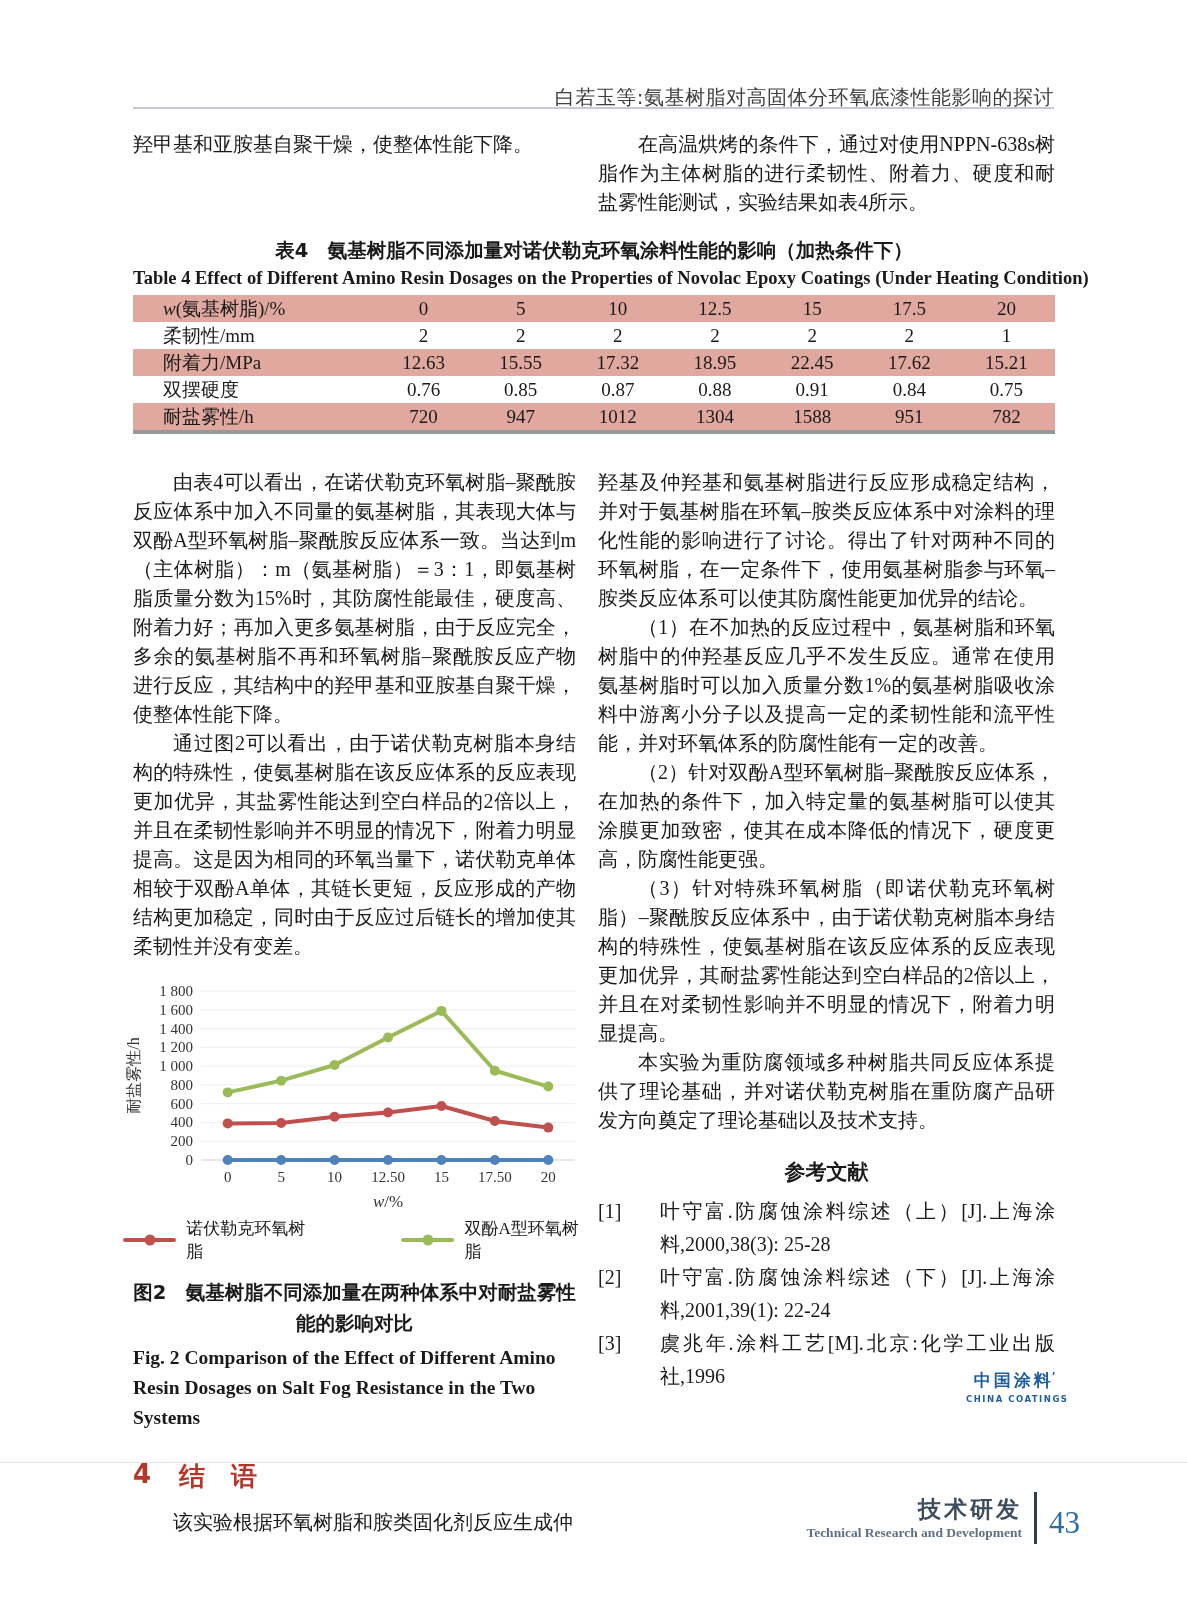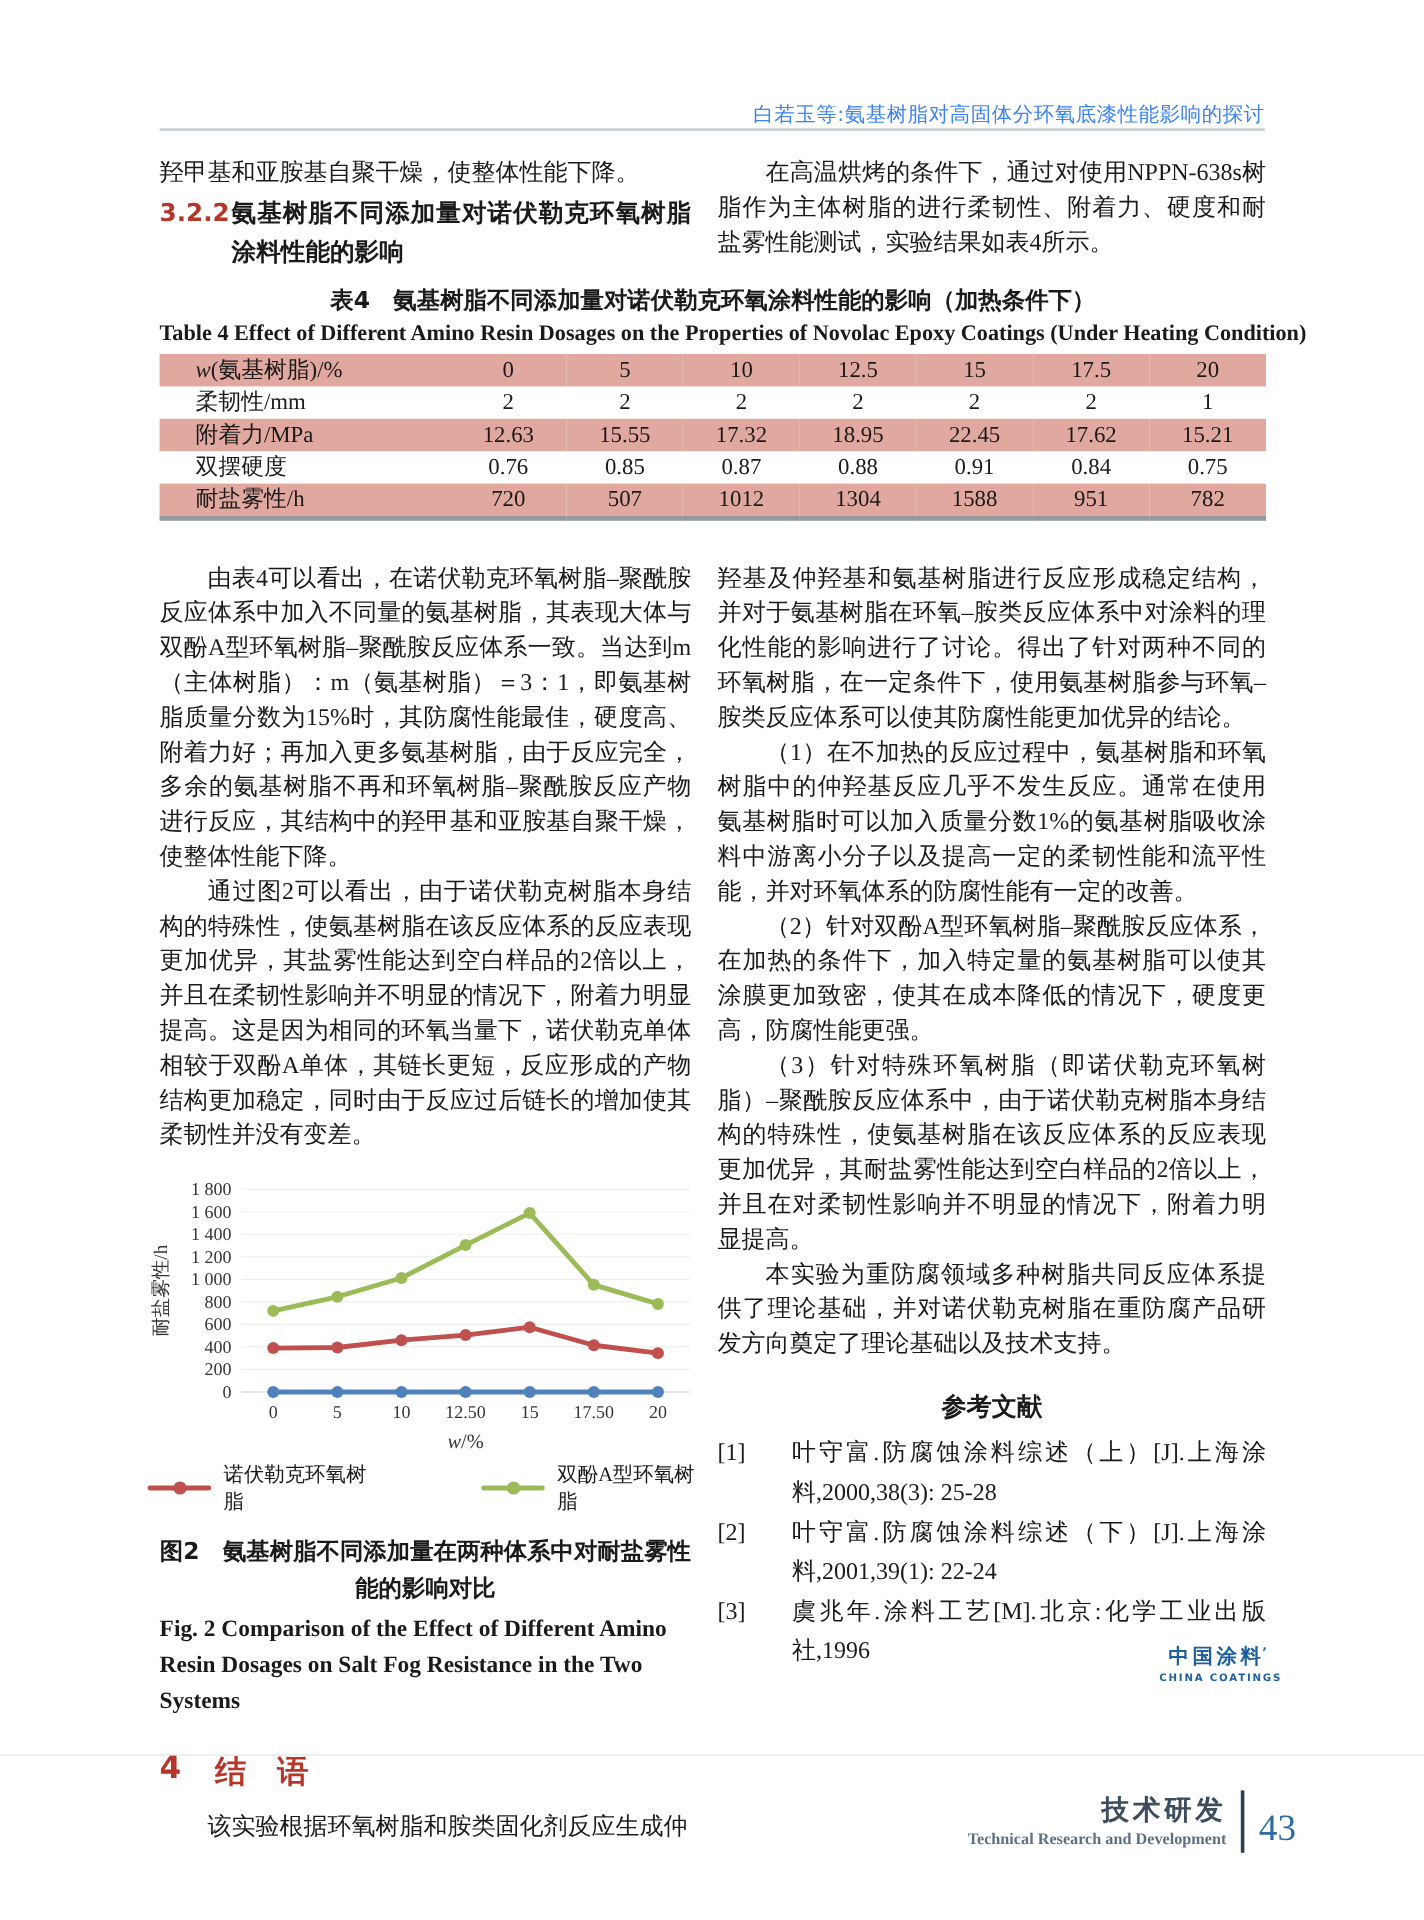--- a/index.html
+++ b/index.html
@@ -1,21 +1,21 @@
 <!DOCTYPE html>
 <html><head>
 <meta charset="utf-8">
 <style>
   html,body{margin:0;padding:0;background:#ffffff;}
   .page{position:relative;width:1187px;height:1600px;background:#fff;overflow:hidden;
         font-family:"Liberation Serif","DejaVu Serif",serif;color:#1a1a1a;}
 
   
   .hdr-text{position:absolute;top:84px;right:133px;font-family:"DejaVu Sans","Liberation Sans",sans-serif;
-            font-size:17px;color:#3b82f6;letter-spacing:.5px;}
+            font-size:20px;color:#404040;letter-spacing:.5px;}
   .hdr-rule{position:absolute;top:107px;left:133px;width:921px;height:2px;background:#c5cbd0;}
 
   
   .tl{position:absolute;top:130px;left:133px;width:443px;}
   .trc{position:absolute;top:130px;left:598px;width:457px;}
   .ml{position:absolute;top:468px;left:133px;width:443px;}
   .mr{position:absolute;top:468px;left:598px;width:457px;}
 
   .body-text{font-size:20px;line-height:29px;text-align:justify;margin:0;}
   .indent{text-indent:2em;}
@@ -86,24 +86,20 @@
 </head>
 <body>
 
 <div class="page">
 
   <div class="hdr-text">白若玉等:氨基树脂对高固体分环氧底漆性能影响的探讨</div>
   <div class="hdr-rule"></div>
 
   <div class="tl">
     <p class="body-text">羟甲基和亚胺基自聚干燥，使整体性能下降。</p>
-    <div class="sec322">
-      <span class="secnum">3.2.2</span>
-      <span>氨基树脂不同添加量对诺伏勒克环氧树脂涂料性能的影响</span>
-    </div>
   </div>
   <div class="trc">
     <p class="body-text indent">在高温烘烤的条件下，通过对使用NPPN-638s树脂作为主体树脂的进行柔韧性、附着力、硬度和耐盐雾性能测试，实验结果如表4所示。</p>
   </div>
 
   <div class="tblblock">
     <div class="tbl-title-cn">表4　氨基树脂不同添加量对诺伏勒克环氧涂料性能的影响（加热条件下）</div>
     <div class="tbl-title-en">Table 4  Effect of Different Amino Resin Dosages on the Properties of Novolac Epoxy Coatings (Under Heating Condition)</div>
     <table class="t4">
       <tbody>
@@ -143,21 +139,21 @@
             <td>0.85</td>
             <td>0.87</td>
             <td>0.88</td>
             <td>0.91</td>
             <td>0.84</td>
             <td>0.75</td>
           </tr>
           <tr>
             <td class="rowlabel">耐盐雾性/h</td>
             <td>720</td>
-            <td>507</td>
+            <td>947</td>
             <td>1012</td>
             <td>1304</td>
             <td>1588</td>
             <td>951</td>
             <td>782</td>
           </tr>
         </tbody>
     </table>
   </div>
 

